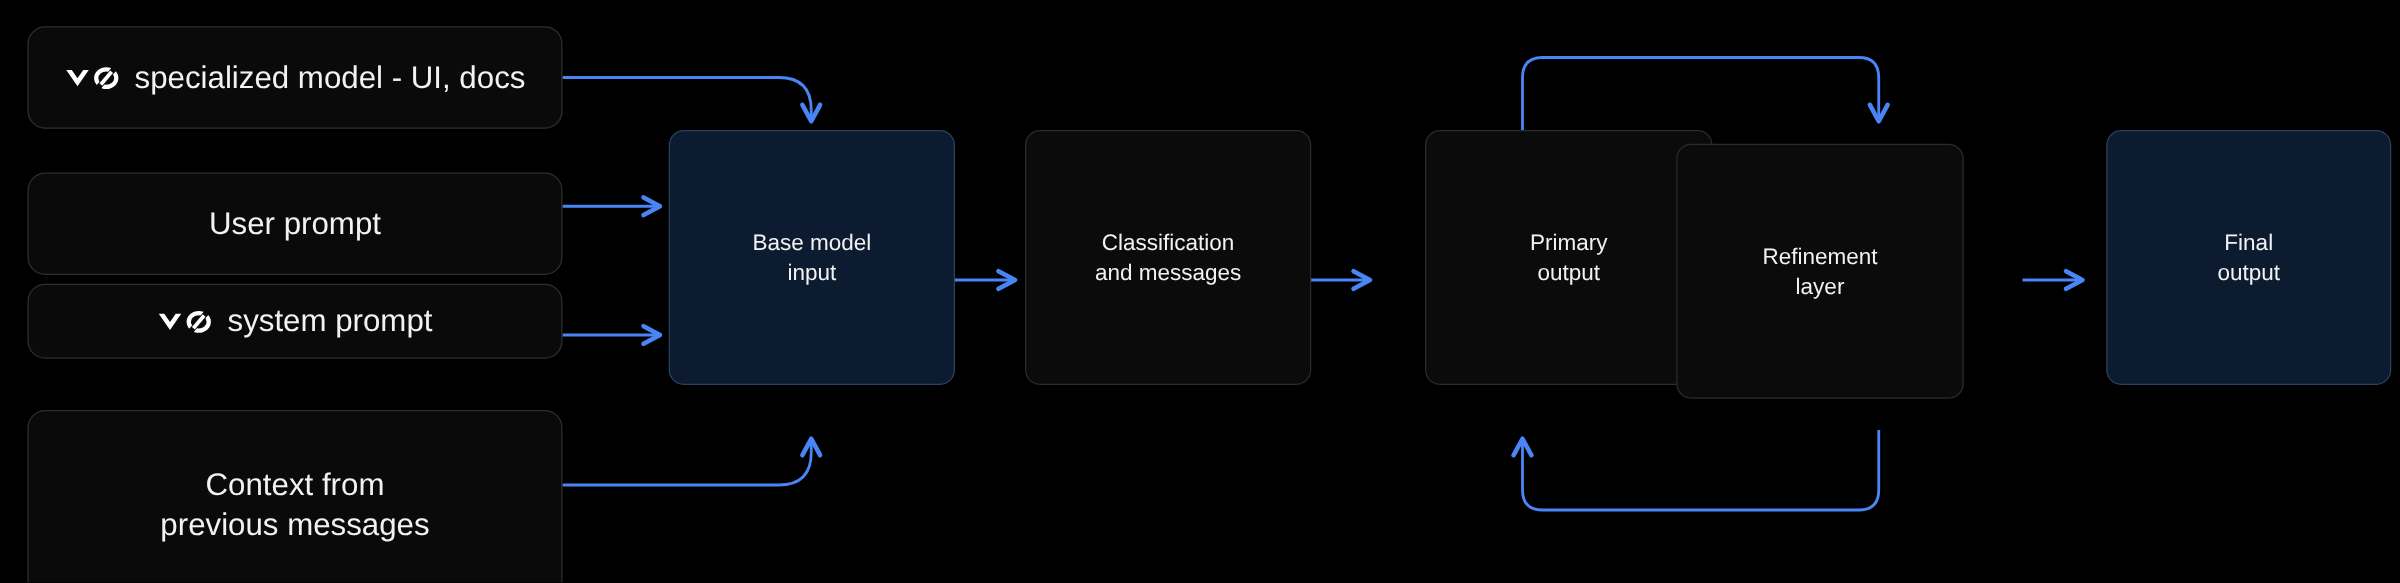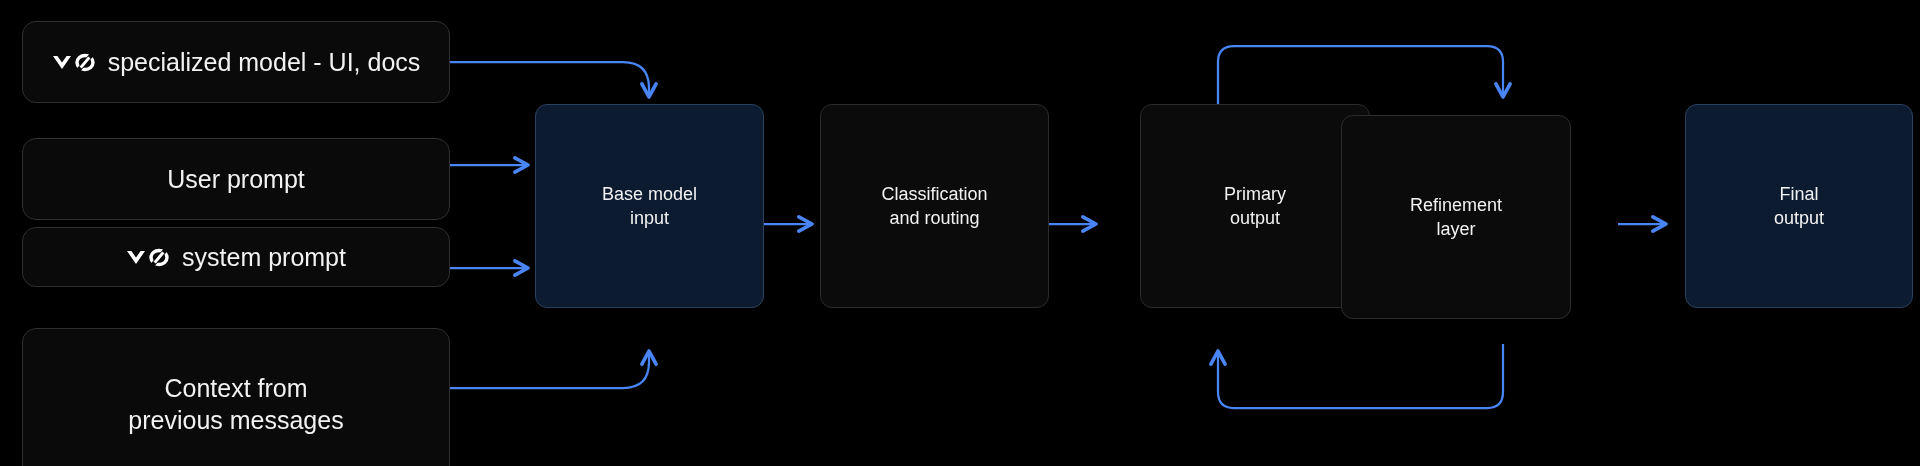--- a/index.html
+++ b/index.html
@@ -108,21 +108,21 @@
 previous messages</span>
   </div>
 
   <div class="node accent" style="left:535px;">
     <span class="lbl">Base model
 input</span>
   </div>
 
   <div class="node" style="left:820px;">
     <span class="lbl">Classification
-and routing</span>
+and messages</span>
   </div>
 
   <div class="node" style="left:1140px;width:230px;">
     <span class="lbl">Primary
 output</span>
   </div>
 
   <div class="node" style="left:1341px;width:230px;margin-top:11px;">
     <span class="lbl">Refinement
 layer</span>

